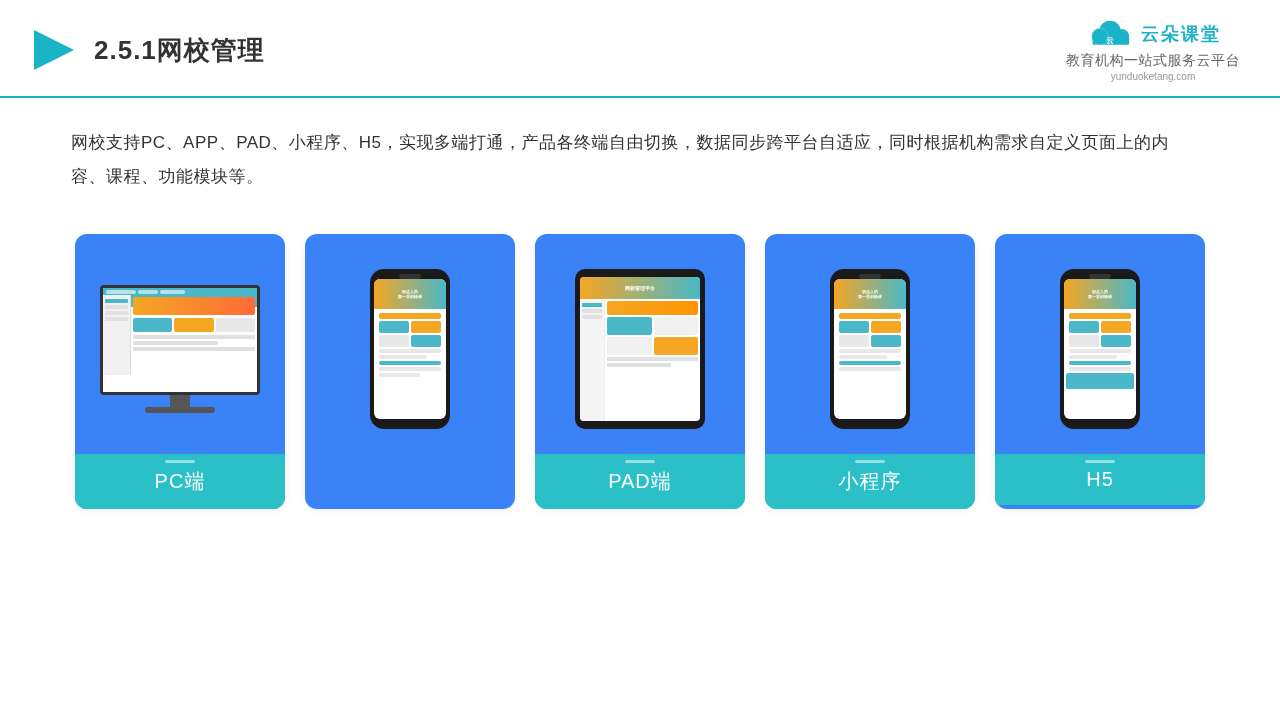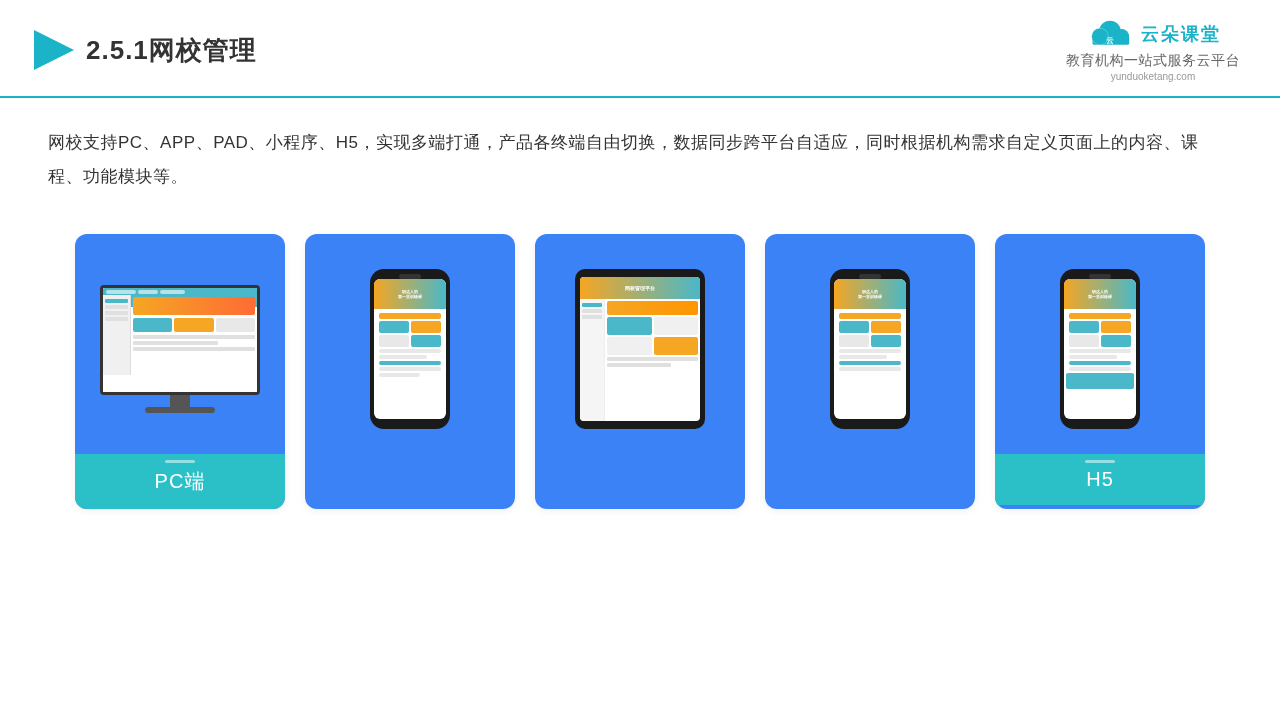--- a/index.html
+++ b/index.html
@@ -16,21 +16,21 @@
     .header {
       display: flex;
       align-items: center;
       justify-content: space-between;
       padding: 18px 40px 14px 30px;
       border-bottom: 2px solid #1ab3c8;
     }
     .header-left {
       display: flex;
       align-items: center;
-      gap: 8px;
+      gap: 16px;
       text-align: right;
     }
     .play-icon {
       width: 48px;
       height: 48px;
     }
     .page-title {
       font-size: 26px;
       font-weight: 600;
       color: #333;
@@ -63,21 +63,21 @@
       margin-top: 2px;
     }
     .logo-domain {
       font-size: 10px;
       color: #999;
       margin-top: 1px;
     }
 
     
     .description {
-      padding: 28px 80px 20px 48px;
+      padding: 28px 80px 20px 71px;
       font-size: 17px;
       color: #333;
       line-height: 2;
       letter-spacing: 0.5px;
     }
 
     
     .cards-container {
       display: flex;
       gap: 20px;
@@ -390,20 +390,25 @@
                 <div style="height:18px; background:#f0f0f0; border-radius:2px;"></div>
                 <div style="height:18px; background:#f5a623; border-radius:2px;"></div>
               </div>
               <div style="height:4px; background:#e0e0e0; border-radius:1px; margin:2px 0;"></div>
               <div style="height:4px; background:#e0e0e0; border-radius:1px; margin:2px 0; width:70%;"></div>
             </div>
           </div>
         </div>
       </div>
     </div>
+    <div class="card-label">
+      <div class="card-label-inner">
+        <span>PAD端</span>
+      </div>
+    </div>
   </div>
 
   <div class="card">
     <div class="card-image-area">
       <div class="device-mobile">
         <div class="device-mobile-screen">
           <div class="mobile-screen-header">
             <div class="mobile-screen-header-text">职达人的<br>第一堂训练课</div>
           </div>
           <div style="padding:2px;">
@@ -415,20 +420,25 @@
               <div class="mobile-grid-item"></div>
             </div>
             <div class="mobile-row"></div>
             <div class="mobile-row" style="width:70%;"></div>
             <div class="mobile-row mobile-row-teal"></div>
             <div class="mobile-row"></div>
           </div>
         </div>
       </div>
     </div>
+    <div class="card-label">
+      <div class="card-label-inner">
+        <span>小程序</span>
+      </div>
+    </div>
   </div>
 
   <div class="card">
     <div class="card-image-area">
       <div class="device-mobile">
         <div class="device-mobile-screen">
           <div class="mobile-screen-header">
             <div class="mobile-screen-header-text">职达人的<br>第一堂训练课</div>
           </div>
           <div style="padding:2px;">

